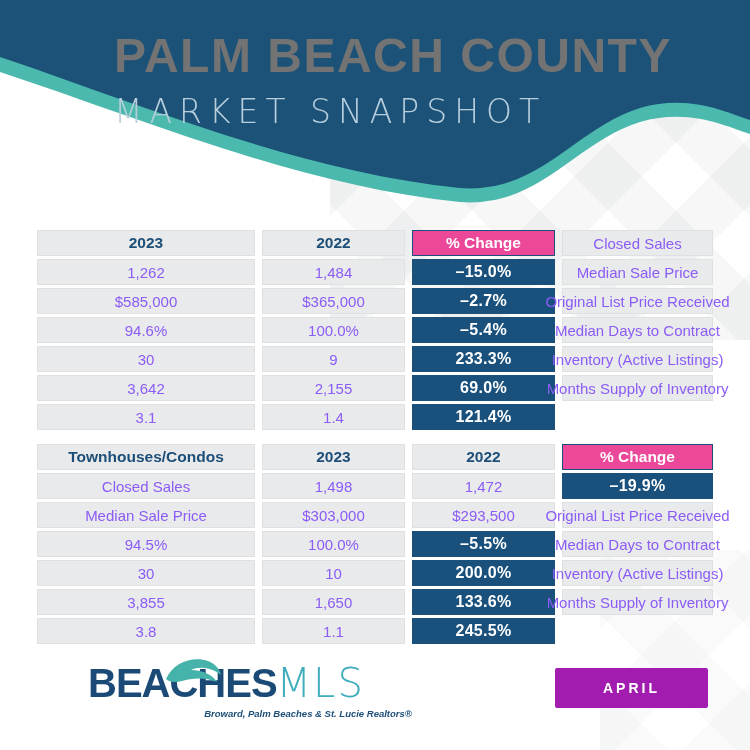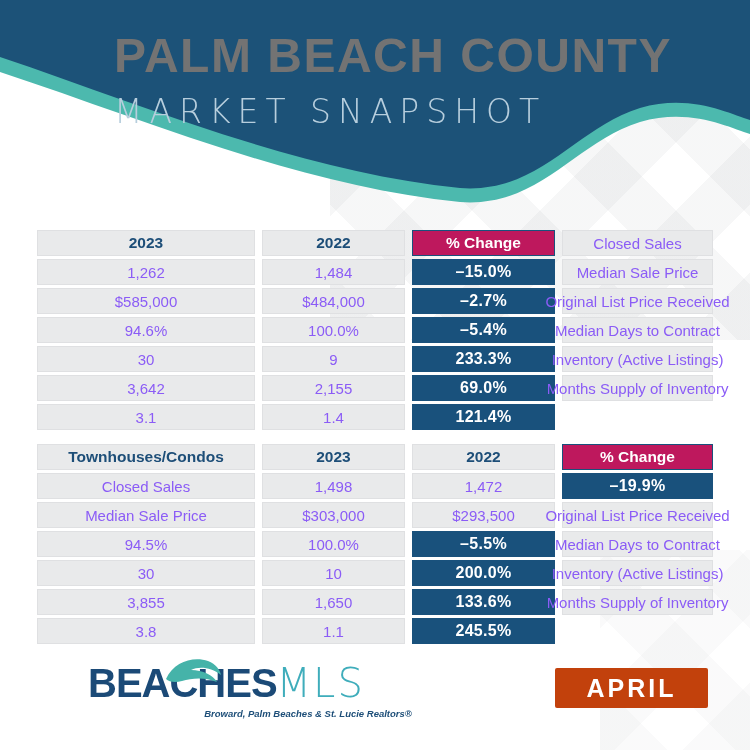--- a/index.html
+++ b/index.html
@@ -40,42 +40,42 @@
   }
   .snapshot-table.t1 { top:230px; }
   .snapshot-table.t2 { top:444px; }
   .cell {
     background:#e9eaeb; border:1px solid #dfe0e2;
     display:flex; align-items:center; justify-content:center;
     font-size:15px; color:#8b5cf6; white-space:nowrap;
   }
   .cell.head { font-weight:bold; color:#1d4e78; font-size:15.5px; }
   .cell.change { background:#19517c; border-color:#19517c; color:#ffffff; font-weight:bold; font-size:16px; letter-spacing:.3px; }
-  .cell.changehead { background:#be185d; border-color:#19517c; color:#ffffff; font-weight:bold; font-size:15.5px; }
+  .cell.changehead { background:#ec4899; border-color:#19517c; color:#ffffff; font-weight:bold; font-size:15.5px; }
 
   
   .logo { position:absolute; left:48px; top:660px; width:330px;margin-left:40px; }
   .logo-line { white-space:nowrap; position:relative; }
   .logo-main {
     font-size:40px; font-weight:800; color:#1b4a77; letter-spacing:-1px;
     font-family:"Liberation Sans", sans-serif;
   }
   .logo-sub {
     font-size:40px; font-weight:200; color:#3fadbb; letter-spacing:2px;
     font-family:"DejaVu Sans", sans-serif;
   }
   .logo-wave { position:absolute; left:76px; top:-4px; }
   .logo-tagline {
     margin-top:2px; margin-left:110px; width:220px; text-align:center;
     font-size:9.5px; font-style:italic; font-weight:600; color:#1d4e78; white-space:nowrap;
   }
   .month-btn {
     position:absolute; left:555px; top:668px; width:153px; height:40px;
-    background:#c2410c; border:none; border-radius:2px;
-    color:#ffffff; font-size:25px; font-weight:bold; letter-spacing:3px;
+    background:#a21caf; border:none; border-radius:2px;
+    color:#ffffff; font-size:14px; font-weight:bold; letter-spacing:3px;
     display:flex; align-items:center; justify-content:center;
     font-family:"Liberation Sans", sans-serif; cursor:pointer;
   }
 </style>
 </head>
 <body>
 
 <div class="page">
 
   <div class="diamonds top-right"></div>
@@ -94,21 +94,21 @@
   <div class="snapshot-table t1">
       <div class="cell head">2023</div>
       <div class="cell head">2022</div>
       <div class="cell changehead">% Change</div>
       <div class="cell ">Closed Sales</div>
       <div class="cell ">1,262</div>
       <div class="cell ">1,484</div>
       <div class="cell change">–15.0%</div>
       <div class="cell ">Median Sale Price</div>
       <div class="cell ">$585,000</div>
-      <div class="cell ">$484,000</div>
+      <div class="cell ">$365,000</div>
       <div class="cell change">–2.7%</div>
       <div class="cell ">Original List Price Received</div>
       <div class="cell ">94.6%</div>
       <div class="cell ">100.0%</div>
       <div class="cell change">–5.4%</div>
       <div class="cell ">Median Days to Contract</div>
       <div class="cell ">30</div>
       <div class="cell ">9</div>
       <div class="cell change">233.3%</div>
       <div class="cell ">Inventory (Active Listings)</div>

